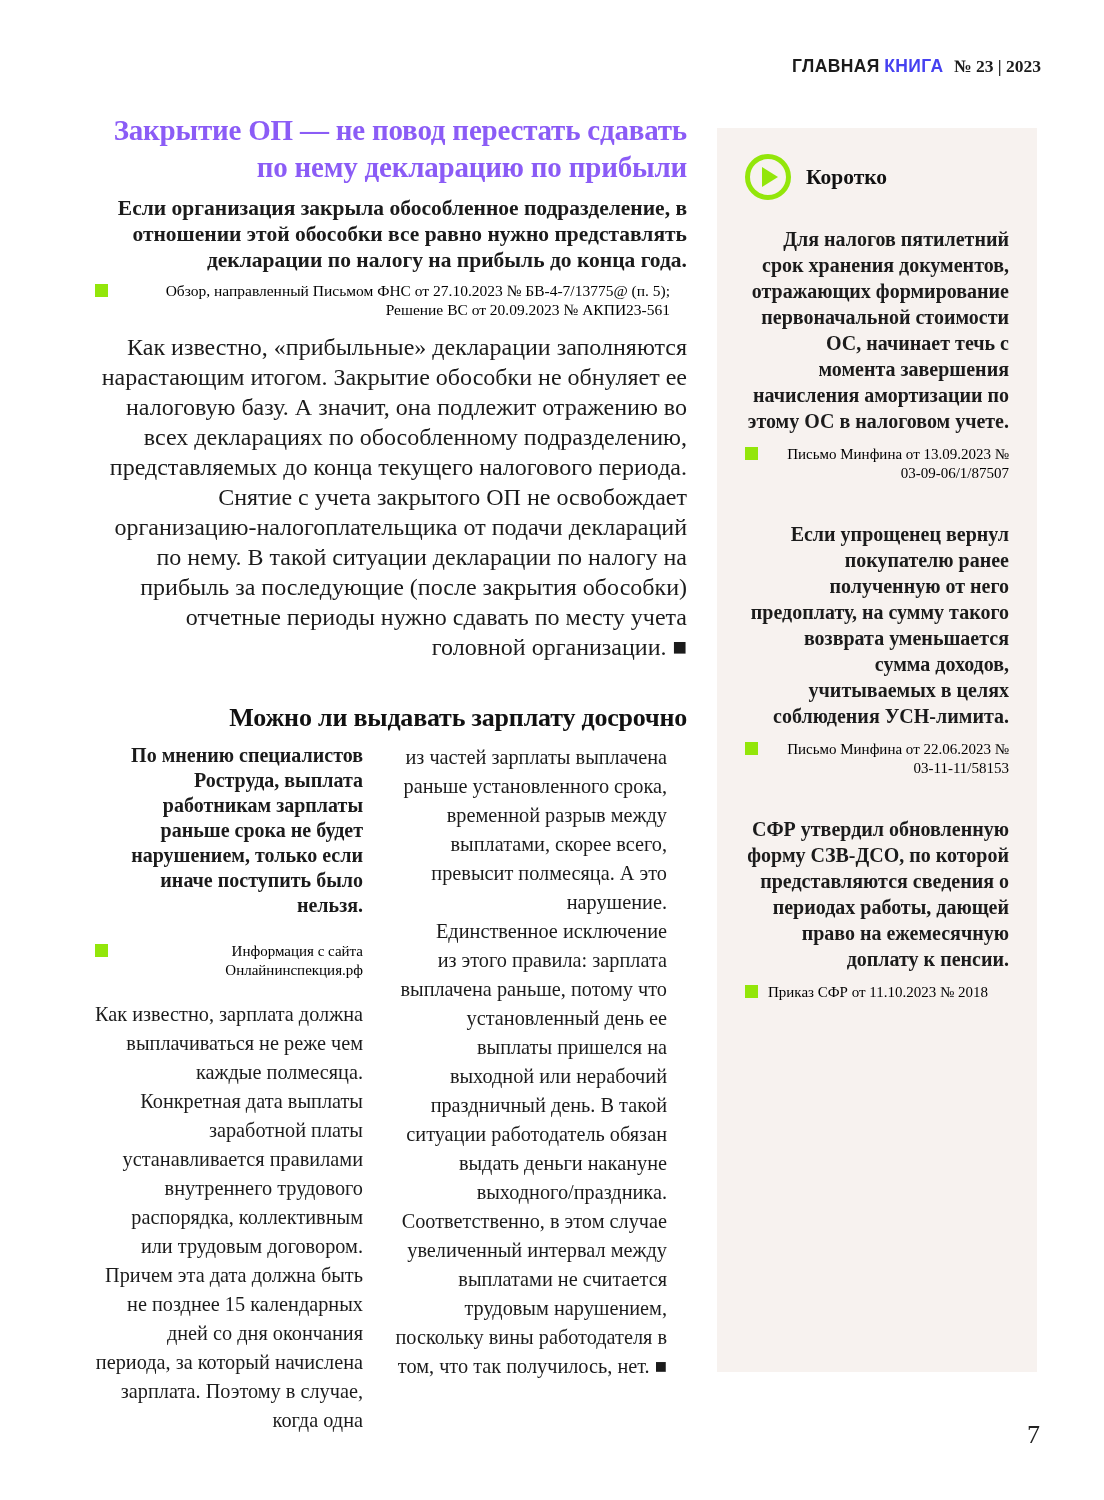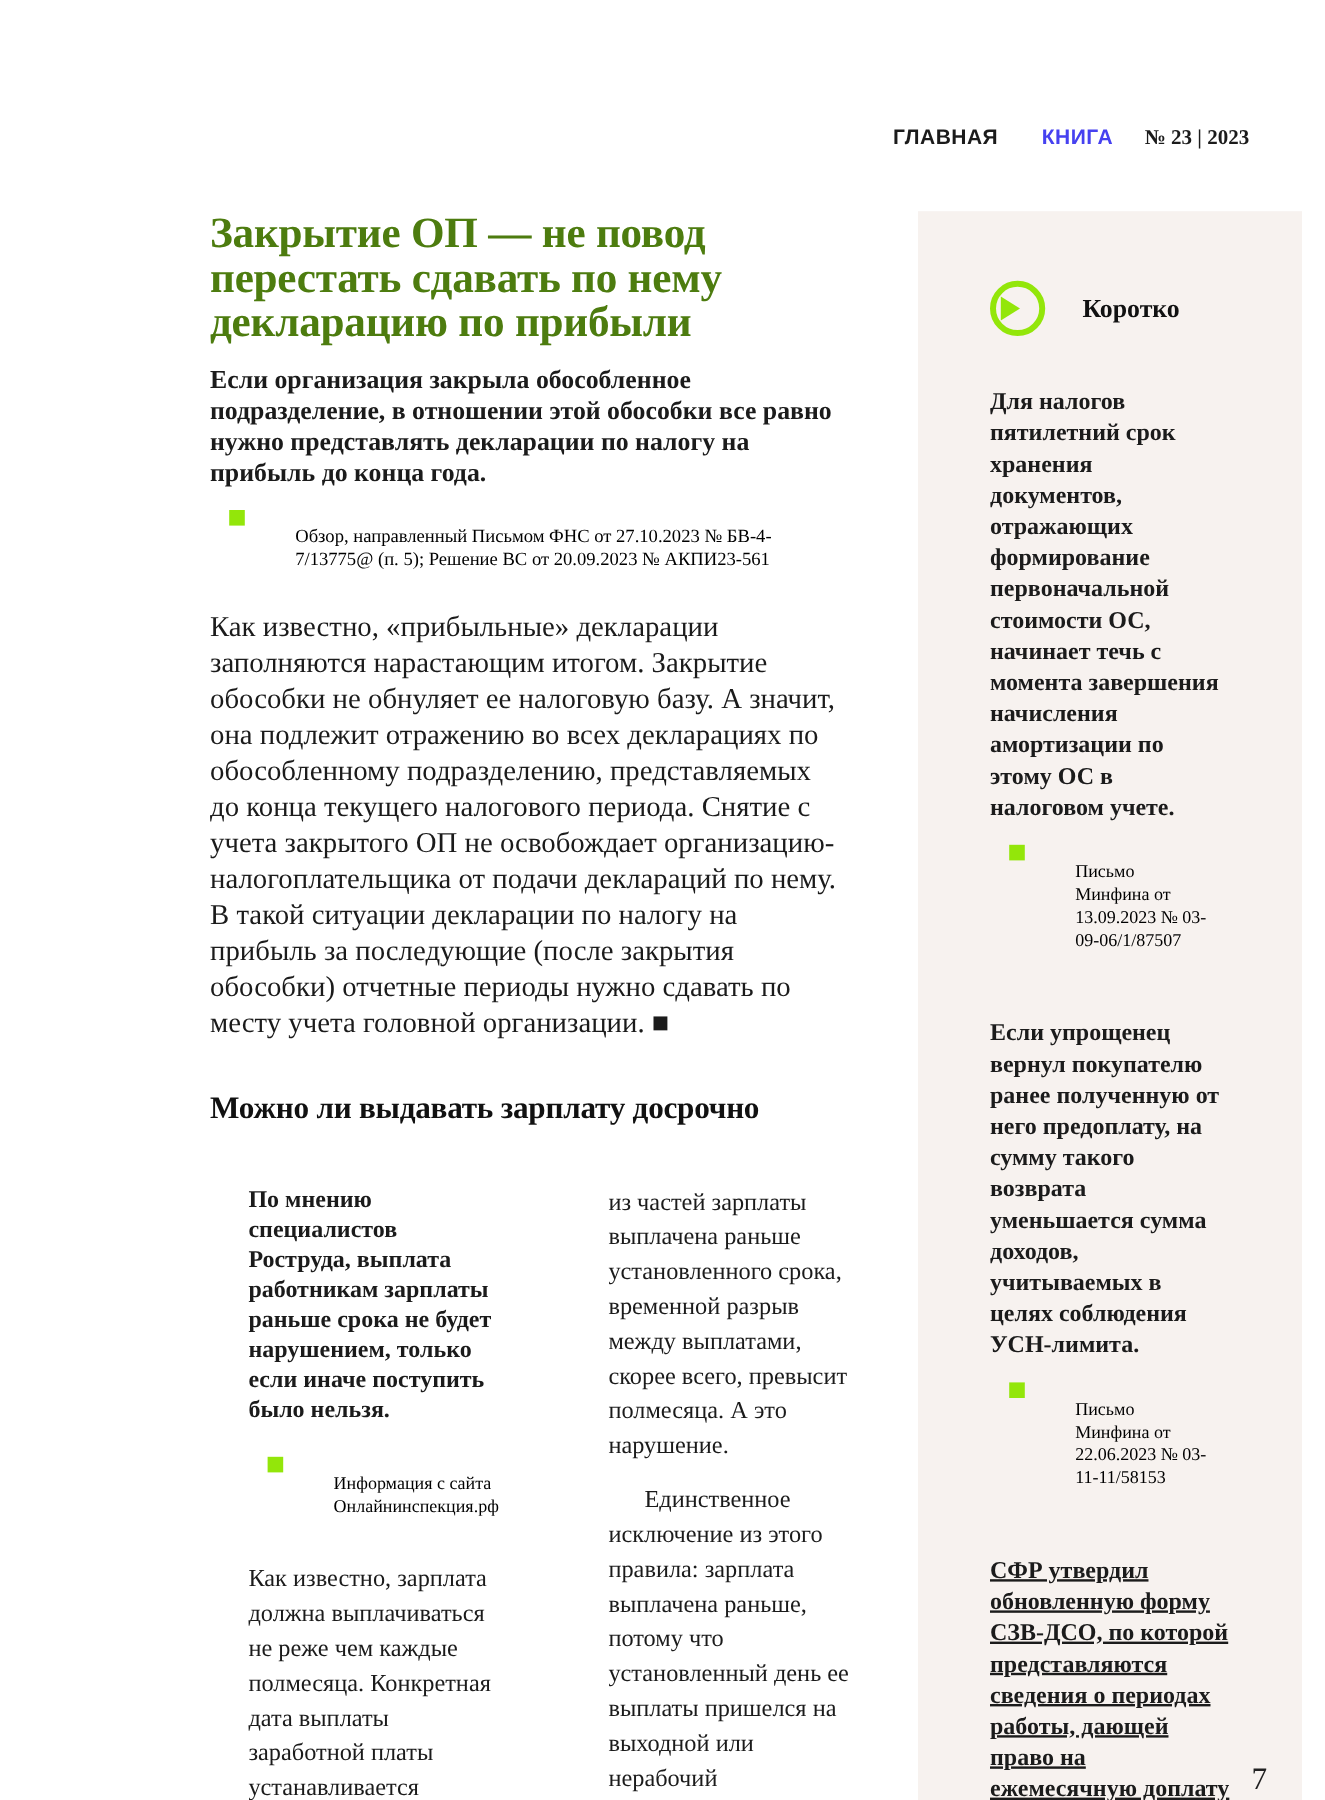--- a/index.html
+++ b/index.html
@@ -1,42 +1,42 @@
 <!DOCTYPE html>
 <html lang="ru"><head>
 <meta charset="utf-8">
 <style>
   :root{
     --green:#93e60a;
     --blue:#4641f0;
     --sidebar-bg:#f7f2ef;
     --ink:#1b1b1b;
   }
-  *{margin:16px;padding:0;box-sizing:border-box;}
+  *{margin:0;padding:0;box-sizing:border-box;text-align:right;}
   html,body{background:#ffffff;}
   body{
     width:1104px;height:1500px;position:relative;
     font-family:"Liberation Serif","DejaVu Serif",serif;
     color:var(--ink);
     overflow:hidden;
   }
 
   
   .masthead{
     position:absolute;top:56px;right:63px;
     font-size:17.5px;font-weight:bold;white-space:nowrap;
   }
   .mh-sans{font-family:"Liberation Sans","DejaVu Sans",sans-serif;letter-spacing:.4px;}
   .mh-blue{color:var(--blue);}
   .mh-issue{font-family:"Liberation Serif",serif;margin-left:6px;}
 
   
   .content{position:absolute;left:95px;top:112px;width:592px;}
   h1.a1-title{
-    font-size:36px;line-height:37px;font-weight:bold;color:#4d7c0f;
+    font-size:29px;line-height:37px;font-weight:bold;color:#8b5cf6;
     margin-bottom:9px;letter-spacing:-0.2px;
   }
   p.a1-lead{
     font-size:21.5px;line-height:26px;font-weight:bold;margin-bottom:9px;
   }
   .source{
     display:flex;gap:10px;font-size:15.5px;line-height:18.5px;color:#000000;
   }
   .source .sq{
     width:13px;height:13px;background:var(--green);flex:none;margin-top:2px;
@@ -69,21 +69,21 @@
     display:flex;align-items:center;justify-content:center;flex:none;
   }
   .play-icon .tri{
     width:0;height:0;margin-left:4px;
     border-left:16px solid var(--green);
     border-top:10px solid transparent;
     border-bottom:10px solid transparent;
   }
   .sb-title{font-size:21.5px;font-weight:bold;margin-left:15px;color:#111;}
   .sb-item{margin-bottom:38px;}
-  .sb-item:last-child{margin-bottom:0;text-decoration:underline;}
+  .sb-item:last-child{margin-bottom:0;}
   .sb-text{font-size:20px;line-height:26px;font-weight:bold;margin-bottom:11px;}
   .sb-source{font-size:15px;line-height:19px;}
 
   
   .pagenum{
     position:absolute;top:1420px;right:64px;
     font-size:26px;color:#222;
   }
 </style>
 </head>

